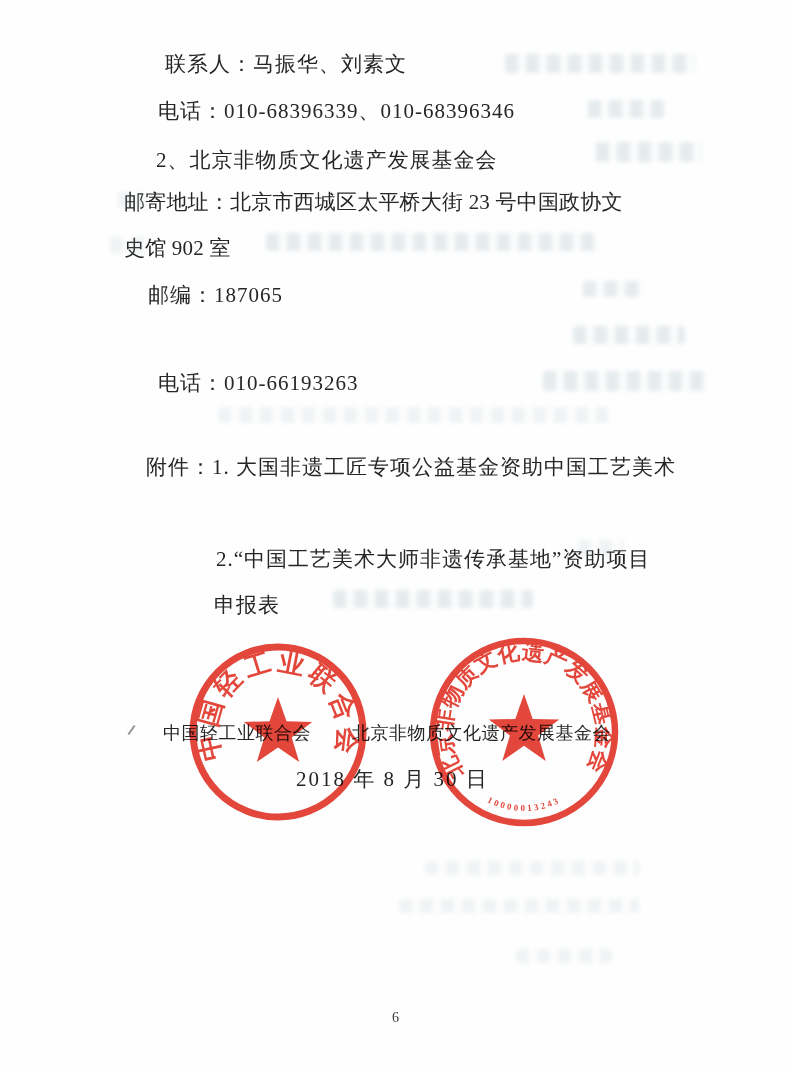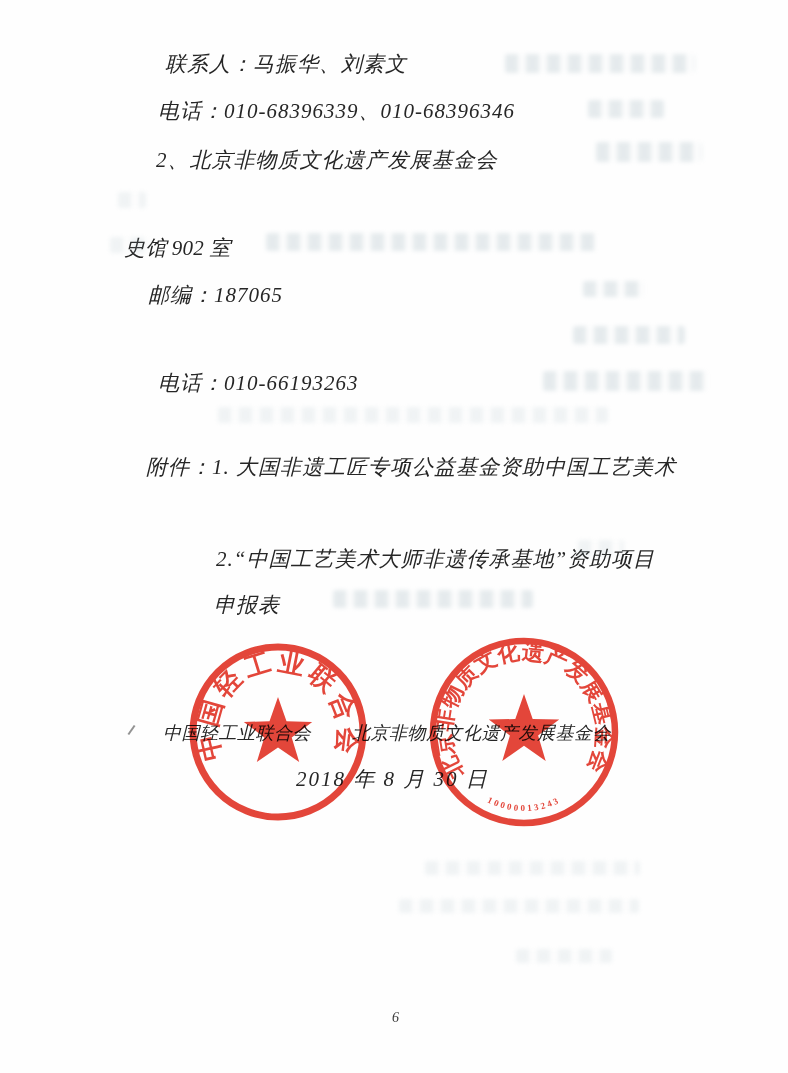--- a/index.html
+++ b/index.html
@@ -11,21 +11,20 @@
     overflow: hidden;
     font-family: "Liberation Serif", serif;
   }
   .tl {
     position: absolute;
     white-space: nowrap;
     color: #262626;
     font-size: 21px;
     letter-spacing: 1px;
     line-height: 1.2;
-    font-style: italic;
   }
   .tl.addr { letter-spacing: 0.2px; }
   .tl.sig  { font-size: 18px; letter-spacing: 0.5px; }
   .tl.date { font-size: 21px; letter-spacing: 2px; }
   .tl.pageno { font-size: 14px; letter-spacing: 0; color: #3a3a3a; }
   .smudge {
     position: absolute;
     filter: blur(2px);
     opacity: 0.5;
     border-radius: 3px;
@@ -54,20 +53,21 @@
   }
 </style>
 </head>
 <body>
 
 <div id="page">
 
   <div class="tl" style="left:165px; top:52px;">联系人：马振华、刘素文</div>
   <div class="tl" style="left:158px; top:99px;">电话：010-68396339、010-68396346</div>
   <div class="tl" style="left:148px; top:148px;margin-left:8px;">2、北京非物质文化遗产发展基金会</div>
+  <div class="tl addr" style="left:124px; top:190px;">邮寄地址：北京市西城区太平桥大街 23 号中国政协文</div>
   <div class="tl addr" style="left:124px; top:236px;">史馆 902 室</div>
   <div class="tl" style="left:148px; top:283px;">邮编：187065</div>
   <div class="tl" style="left:158px; top:371px;">电话：010-66193263</div>
 
   <div class="tl" style="left:146px; top:455px;">附件：1. 大国非遗工匠专项公益基金资助中国工艺美术</div>
   <div class="tl" style="left:200px; top:547px;margin-left:16px;">2.“中国工艺美术大师非遗传承基地”资助项目</div>
   <div class="tl" style="left:214px; top:593px;">申报表</div>
 
   <div class="tl sig" style="left:163px; top:723px;">中国轻工业联合会</div>
   <div class="tl sig" style="left:352px; top:723px;">北京非物质文化遗产发展基金会</div>

